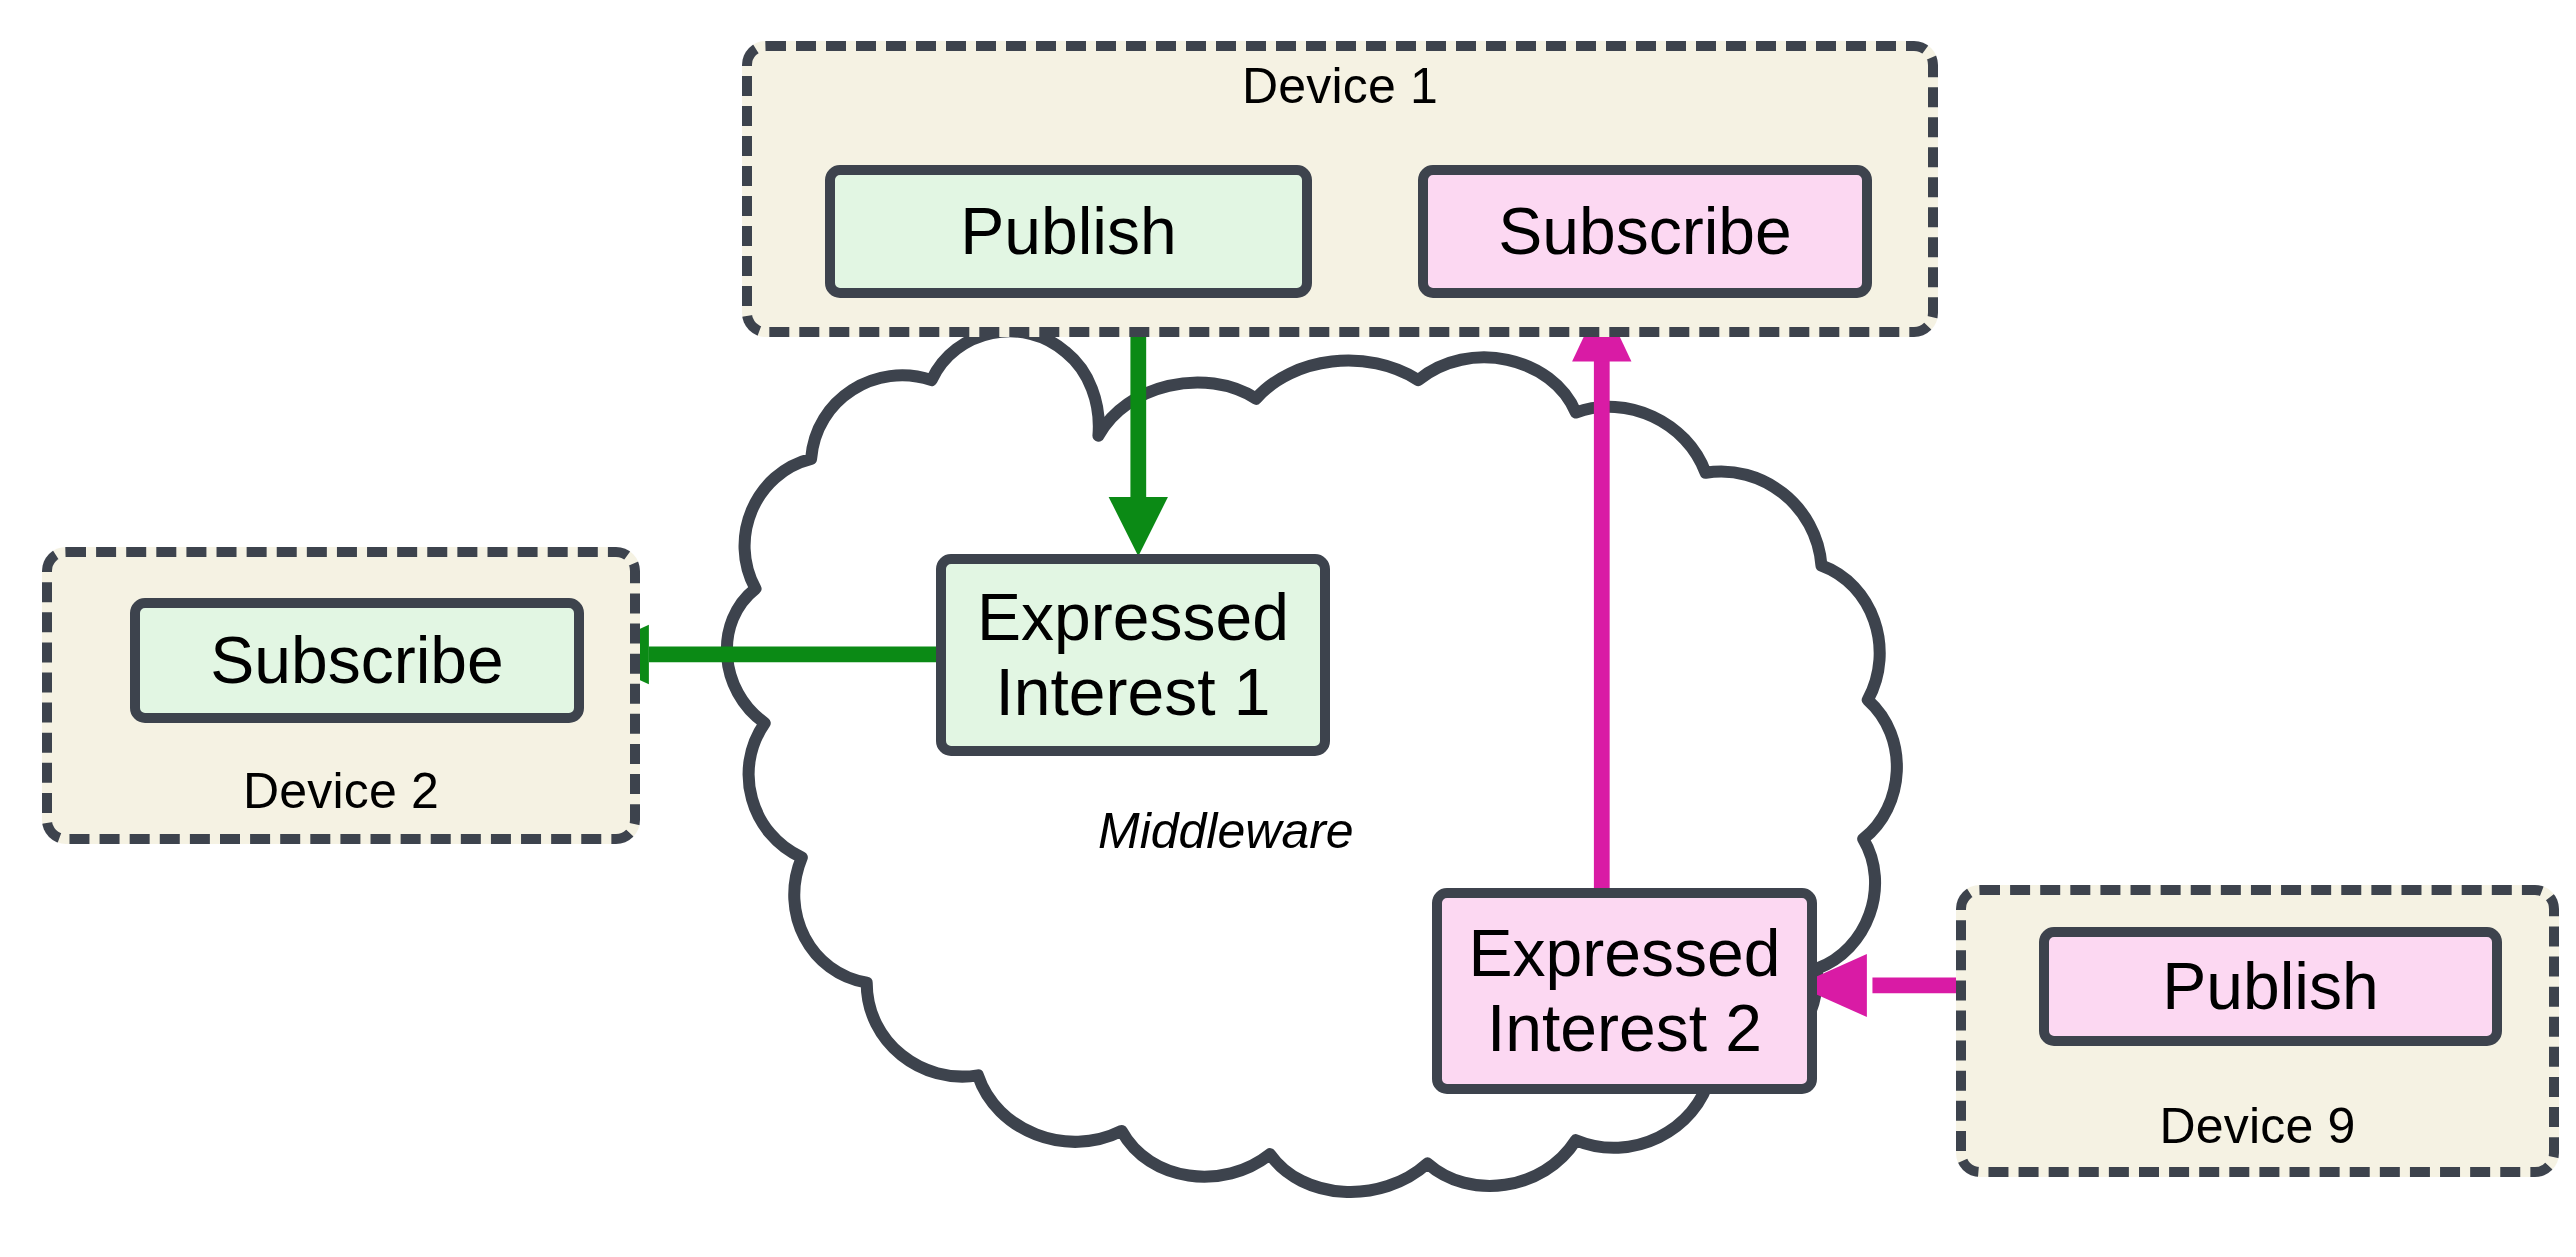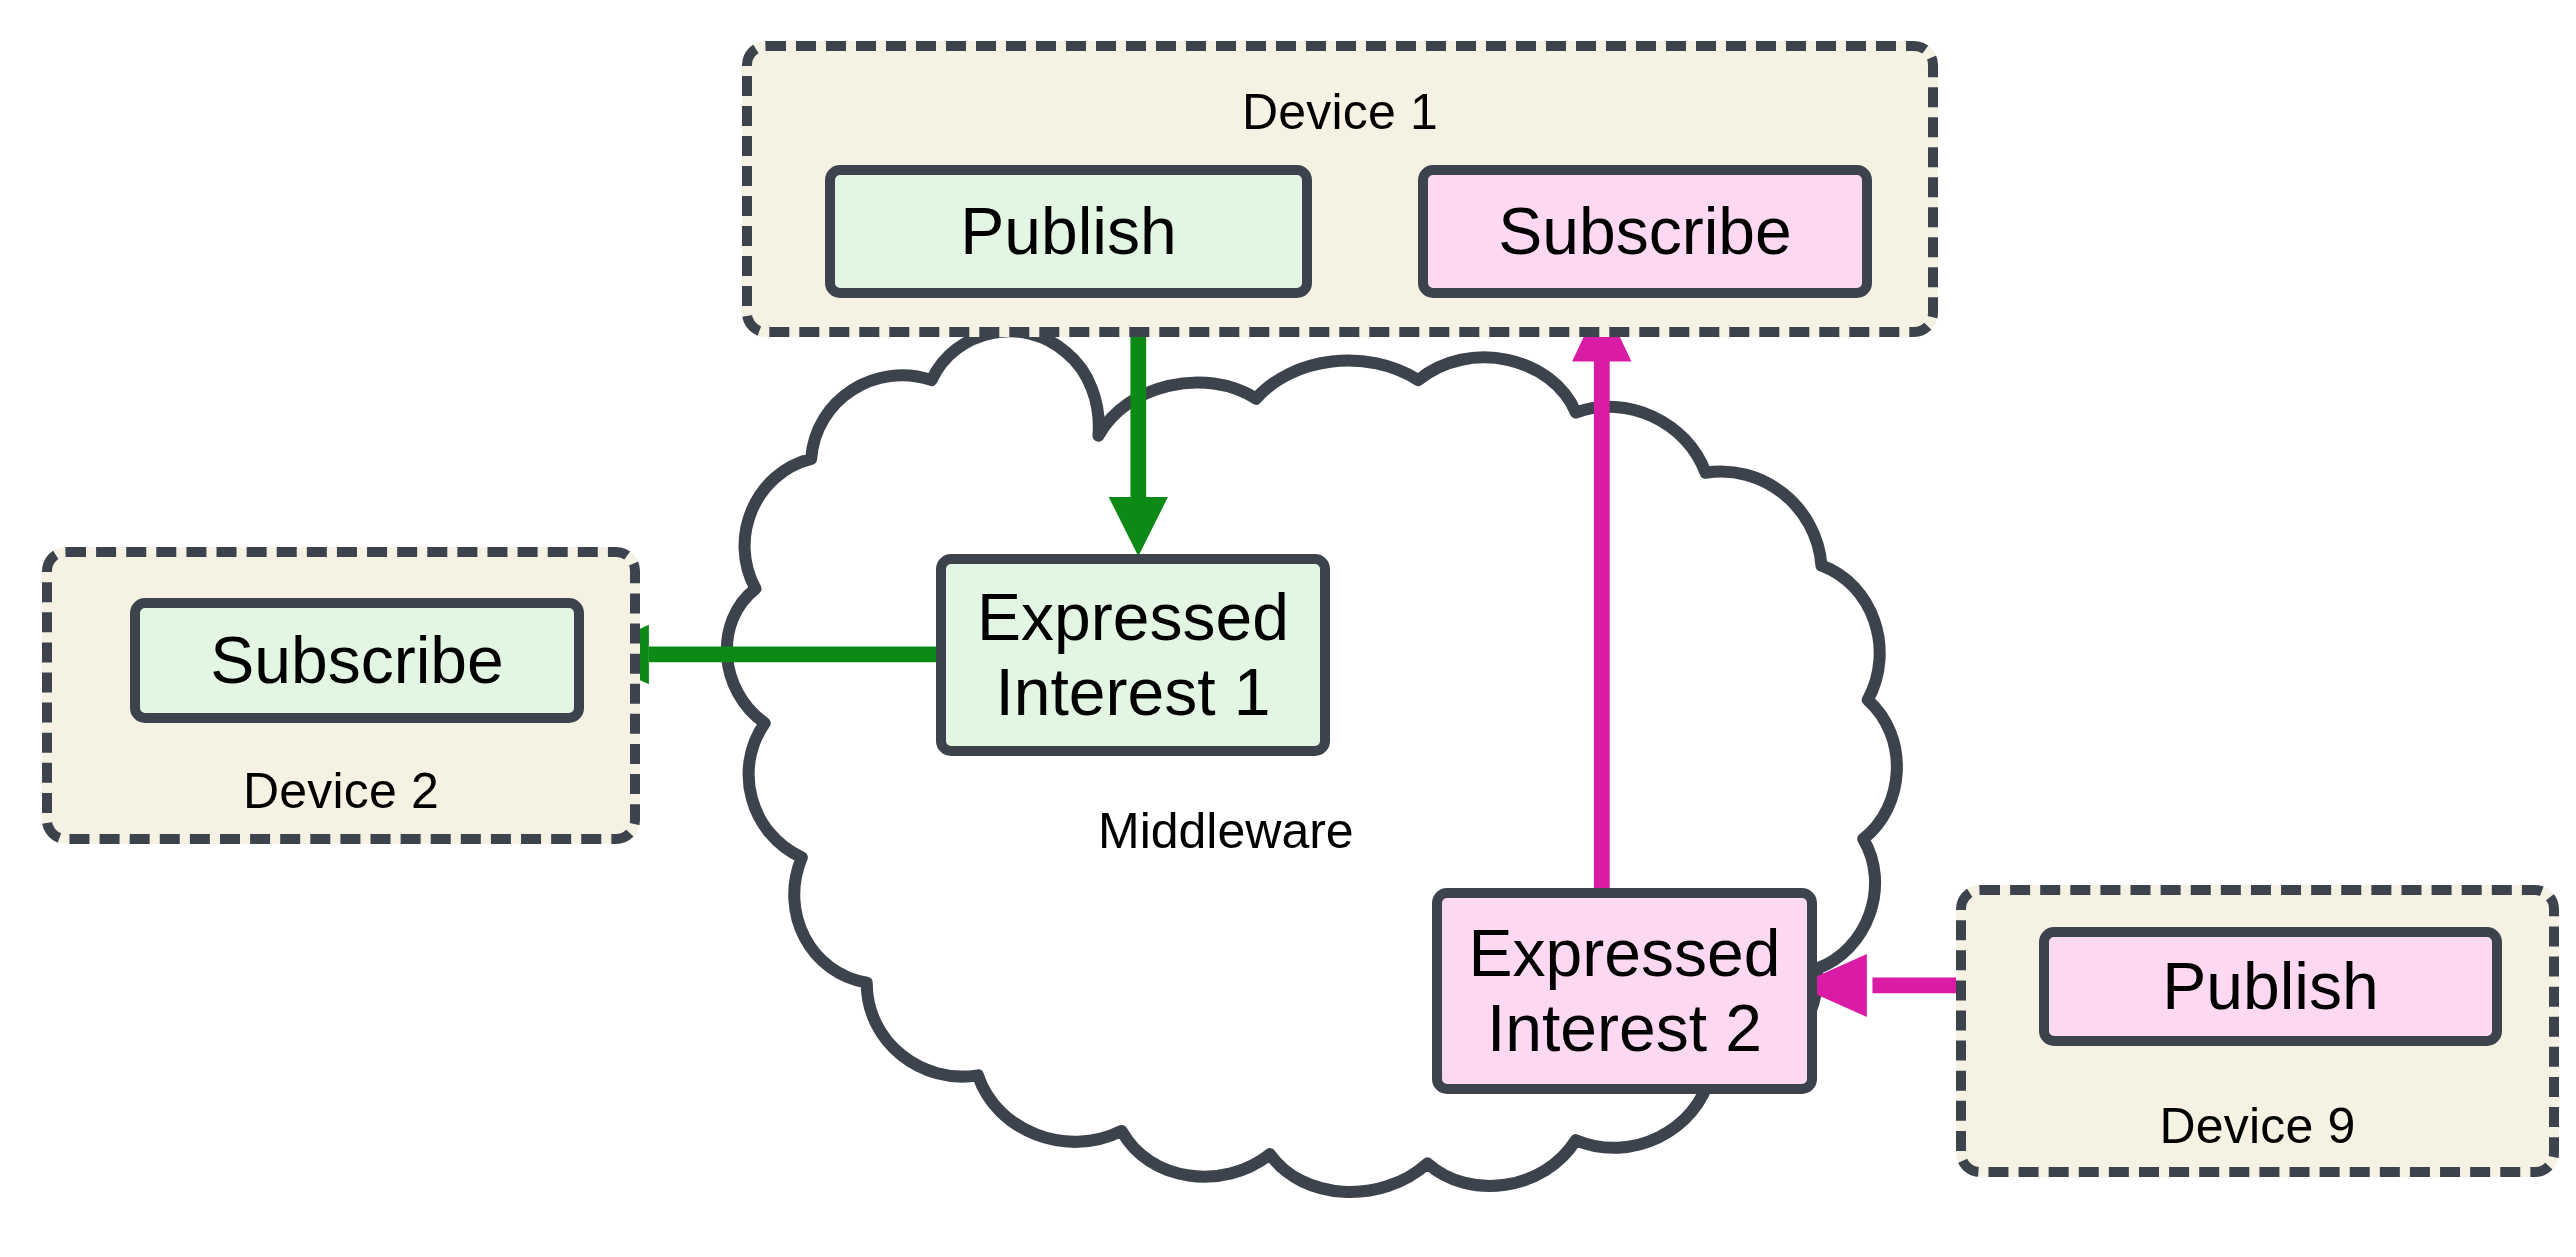--- a/index.html
+++ b/index.html
@@ -123,21 +123,21 @@
       <line x1="1728" y1="960" x2="1728" y2="385" stroke="#d91ba5" stroke-width="17"></line>
       <polygon points="1728,322 1696,390 1760,390" fill="#d91ba5"></polygon>
     </g>
 
     <g>
       <line x1="2200" y1="1063" x2="2020" y2="1063" stroke="#d91ba5" stroke-width="17"></line>
       <polygon points="1938,1063 2014,1029 2014,1097" fill="#d91ba5"></polygon>
     </g>
   </svg>
 
-  <div class="device" style="left:742px; top:41px; width:1196px; height:296px; padding-top:35px;">
+  <div class="device" style="left:742px; top:41px; width:1196px; height:296px; padding-top:9px;">
     <div class="device-label">Device 1</div>
   </div>
 
   <div class="node green" style="left:825px; top:165px; width:487px; height:133px;">Publish</div>
 
   <div class="node pink" style="left:1418px; top:165px; width:454px; height:133px;">Subscribe</div>
 
   <div class="device" style="left:42px; top:547px; width:598px; height:297px; justify-content:flex-end; padding-bottom:16.7px;">
     <div class="device-label">Device 2</div>
   </div>
@@ -149,16 +149,16 @@
   </div>
 
   <div class="node pink" style="left:2039px; top:927px; width:463px; height:119px;">Publish</div>
 
   <div class="node green" style="left:936px; top:554px; width:394px; height:202px;">Expressed
 Interest 1</div>
 
   <div class="node pink" style="left:1432px; top:888px; width:385px; height:206px;">Expressed
 Interest 2</div>
 
-  <div class="cloud-caption" style="left:1098px; top:802px;">Middleware</div>
+  <div class="cloud-caption" style="left:1098px; top:802px;font-style:italic;">Middleware</div>
 
 </div>
 
 
 </body></html>

